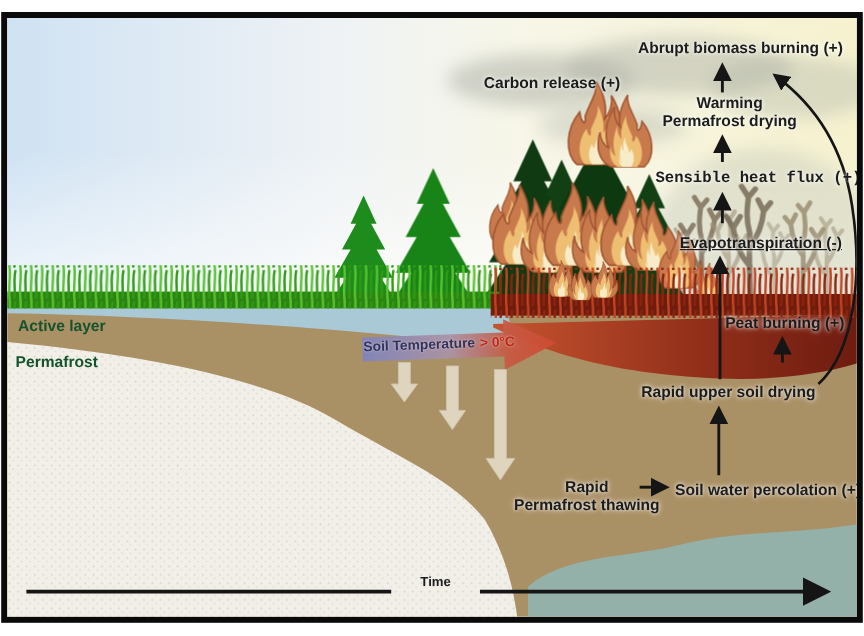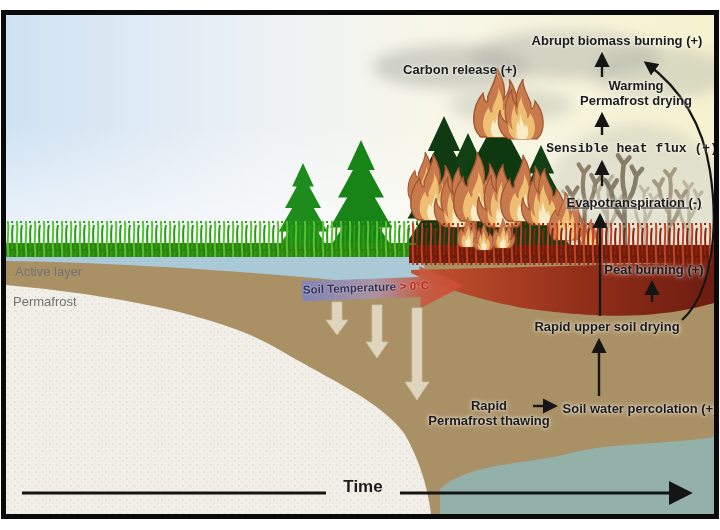--- a/index.html
+++ b/index.html
@@ -5,22 +5,22 @@
   html,body{margin:0;padding:0;}
   #stage{position:relative;width:720px;height:530px;background:#ffffff;
          font-family:"Liberation Sans",sans-serif;overflow:hidden;}
   #scene{position:absolute;left:1px;top:10px;width:718px;height:509px;
          border:5px solid #0a0a0a;box-sizing:border-box;background:#fff;overflow:hidden;}
   #art{position:absolute;left:0;top:0;width:708px;height:499px;}
   .lbl{position:absolute;transform:translate(-50%,-50%);
        font-weight:bold;font-size:13px;color:#1c1c1c;white-space:nowrap;text-align:center;
        text-shadow:0 0 3px rgba(255,255,255,.85),0 0 6px rgba(255,255,255,.55);line-height:15px;}
   .lbl-left{position:absolute;transform:translateY(-50%);
-       font-weight:normal;font-size:13px;color:#737373;white-space:nowrap;}
-  .lbl-time{font-size:17px;text-shadow:none;}
+       font-weight:bold;font-size:13px;color:#14532d;white-space:nowrap;}
+  .lbl-time{font-size:11px;text-shadow:none;}
   .lbl-temp{font-size:11.5px;transform:translate(-50%,-50%) rotate(-2deg);text-shadow:0 0 2px rgba(255,255,255,.6);}
   .temp-main{color:#32325a;}
   .temp-val{color:#c2281a;margin-left:4px;}
 </style>
 </head>
 <body>
 
 <div id="stage">
  <div id="scene">
 
@@ -173,21 +173,21 @@
     </g>
 
     <g stroke="#151515" stroke-width="3" fill="none">
       <path d="M16,478 L320,478"></path>
       <path d="M394,478 L682,478" marker-end="url(#aht)"></path>
     </g>
   </svg>
 
   <div class="lbl" style="left:454px;top:54px;text-align:right;">Carbon release (+)</div>
   <div class="lbl" style="left:611px;top:25px;">Abrupt biomass burning (+)</div>
-  <div class="lbl" style="left:602px;top:78px;margin-left:28px;">
+  <div class="lbl" style="left:602px;top:78px;">
     <div>Warming</div>
     <div>Permafrost drying</div>
   </div>
   <div class="lbl" style="left:626px;top:133px;font-family:Liberation Mono, monospace;">Sensible heat flux (+)</div>
   <div class="lbl" style="left:628px;top:187px;text-decoration:underline;">Evapotranspiration (-)</div>
   <div class="lbl" style="left:648px;top:254px;text-align:right;">Peat burning (+)</div>
   <div class="lbl" style="left:601px;top:311px;text-align:right;">Rapid upper soil drying</div>
   <div class="lbl" style="left:634px;top:393px;">Soil water percolation (+)</div>
   <div class="lbl" style="left:483px;top:398px;">
     <div>Rapid</div>

